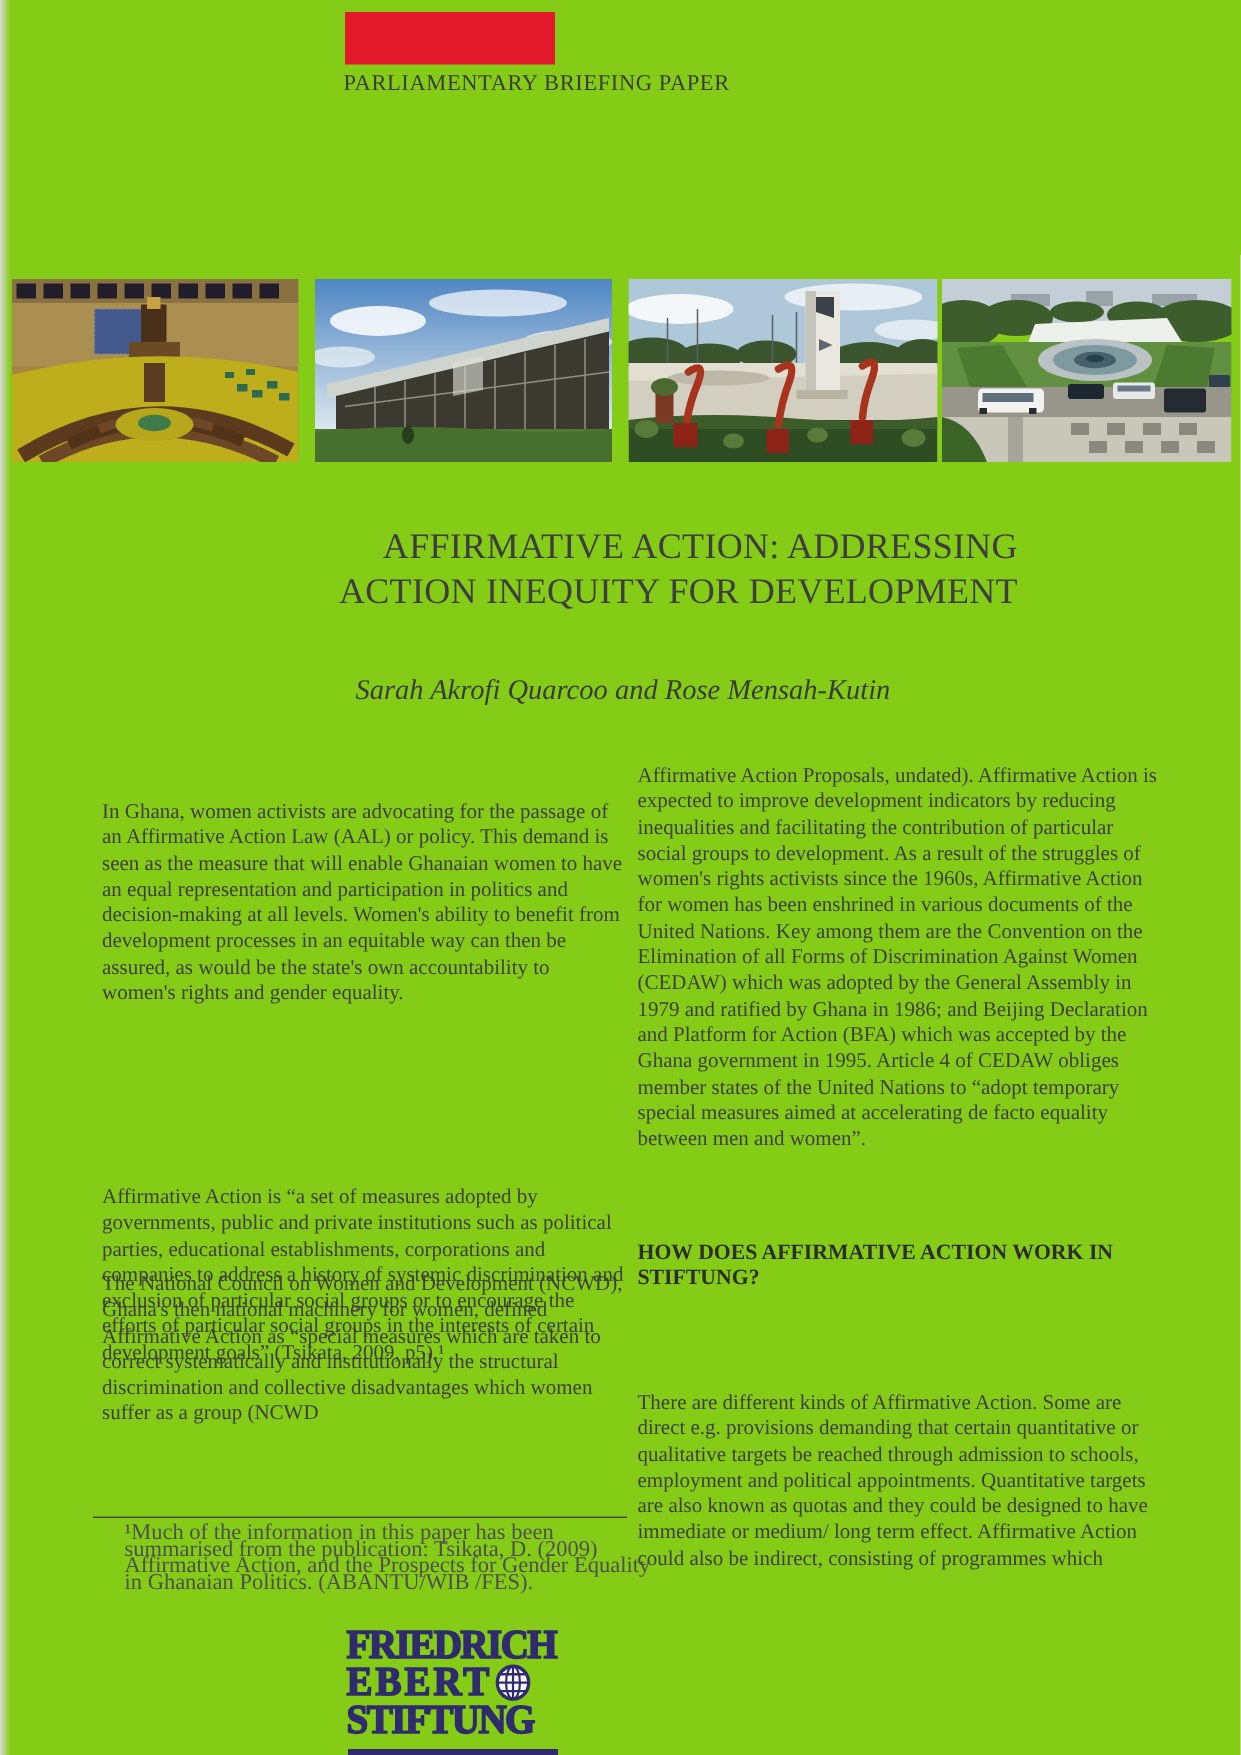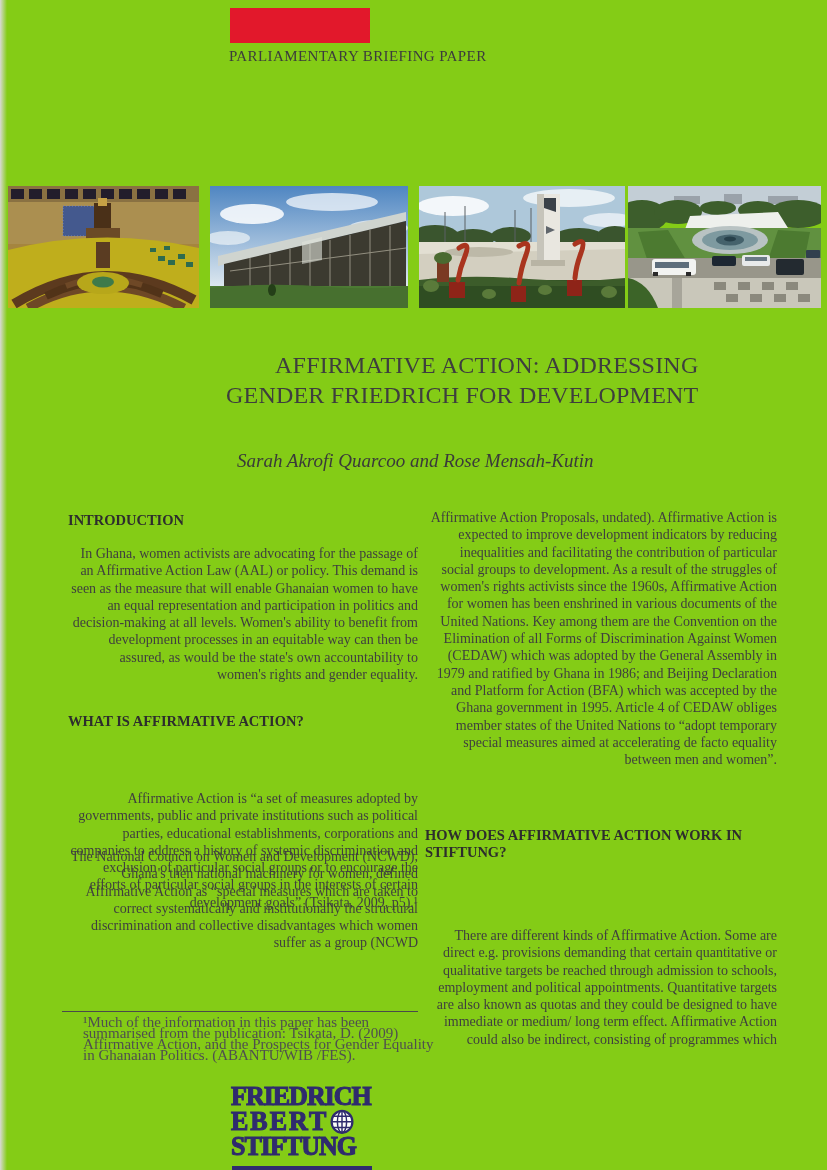--- a/index.html
+++ b/index.html
@@ -19,22 +19,22 @@
   .p1{left:8px;width:191px;}
   .p2{left:210px;width:198px;}
   .p3{left:419px;width:206px;}
   .p4{left:628px;width:193px;}
   .doc-title{position:absolute;left:226px;top:350px;font-size:24px;line-height:30px;color:#3e3e3e;letter-spacing:.2px;text-align:right;}
   .authors{position:absolute;left:237px;top:450px;font-size:19px;font-style:italic;color:#3a3a3a;text-align:center;}
   .blk{position:absolute;margin:0;}
   .col-l{left:68px;width:350px;}
   .col-r{left:425px;width:352px;}
   h3.blk{font-size:14.5px;line-height:17px;font-weight:bold;color:#2d2d2d;}
-  p.blk{font-size:14px;line-height:17.3px;text-align:right;}
-  .t-l0{top:512px;} .t-l1{top:545px;} .t-l2{top:713px;} .t-l3{top:746px;margin-top:44px;} .t-l4{top:848px;}
+  p.blk{font-size:14px;line-height:17.3px;}
+  .t-l0{top:512px;} .t-l1{top:533px;} .t-l2{top:713px;} .t-l3{top:746px;margin-top:44px;} .t-l4{top:848px;}
   .t-r0{top:509px;} .t-r1{top:827px;} .t-r2{top:927px;}
   .footnote-rule{position:absolute;left:62px;top:1011px;width:356px;height:0;border-top:1.5px solid #4a4a4a;}
   .footnote{position:absolute;left:64px;top:1017px;width:360px;font-size:15px;line-height:11px;color:#4f4f4f;margin-left:19px;}
   .fes-logo{
     position:absolute;left:231px;top:1084px;color:var(--logo-navy,#2f2b6e);
     font-weight:bold;font-size:26px;line-height:24px;letter-spacing:-1px;
     -webkit-text-stroke:1.1px currentColor;
     transform:scaleY(1.05);transform-origin:left top;
   }
   .fes-row{display:flex;align-items:center;}
@@ -222,28 +222,26 @@
           <rect x="146" y="108" width="12" height="8"></rect>
           <rect x="170" y="108" width="12" height="8"></rect>
       </g>
       <rect x="44" y="92" width="10" height="30" fill="#a7a59a"></rect>
       <path d="M0,92 Q20,96 30,122 L0,122 Z" fill="#3c6428"></path>
     </svg>
   </div>
 
   <div class="doc-title">
     <div>AFFIRMATIVE ACTION: ADDRESSING</div>
-    <div>GENDER FRIEDRICH FOR DEVELOPMENT</div>
+    <div>ACTION INEQUITY FOR DEVELOPMENT</div>
   </div>
 
   <div class="authors">Sarah Akrofi Quarcoo and Rose Mensah-Kutin</div>
 
-  <h3 class="blk col-l t-l0">INTRODUCTION</h3>
   <p class="blk col-l t-l1">In Ghana, women activists are advocating for the passage of an Affirmative Action Law (AAL) or policy. This demand is seen as the measure that will enable Ghanaian women to have an equal representation and participation in politics and decision-making at all levels. Women's ability to benefit from development processes in an equitable way can then be assured, as would be the state's own accountability to women's rights and gender equality.</p>
-  <h3 class="blk col-l t-l2">WHAT IS AFFIRMATIVE ACTION?</h3>
   <p class="blk col-l t-l3">Affirmative Action is “a set of measures adopted by governments, public and private institutions such as political parties, educational establishments, corporations and companies to address a history of systemic discrimination and exclusion of particular social groups or to encourage the efforts of particular social groups in the interests of certain development goals” (Tsikata, 2009, p5).¹</p>
   <p class="blk col-l t-l4">The National Council on Women and Development (NCWD), Ghana's then national machinery for women, defined Affirmative Action as “special measures which are taken to correct systematically and institutionally the structural discrimination and collective disadvantages which women suffer as a group (NCWD</p>
 
   <p class="blk col-r t-r0">Affirmative Action Proposals, undated).  Affirmative Action is expected to improve development indicators by reducing inequalities and facilitating the contribution of particular social groups to development. As a result of the struggles of women's rights activists since the 1960s, Affirmative Action for women has been enshrined in various documents of the United Nations. Key among them are the Convention on the Elimination of all Forms of Discrimination Against Women (CEDAW) which was adopted by the General Assembly in 1979 and ratified by Ghana in 1986; and Beijing Declaration and Platform for Action (BFA) which was accepted by the Ghana government in 1995. Article 4 of CEDAW obliges member states of the United Nations to “adopt temporary special measures aimed at accelerating de facto equality between men and women”.</p>
   <h3 class="blk col-r t-r1">HOW DOES AFFIRMATIVE ACTION WORK IN STIFTUNG?</h3>
   <p class="blk col-r t-r2">There are different kinds of Affirmative Action.  Some are direct e.g. provisions demanding that certain quantitative or qualitative targets be reached through admission to schools, employment and political appointments. Quantitative targets are also known as quotas and they could be designed to have immediate or medium/ long term effect. Affirmative Action could also be indirect, consisting of programmes which</p>
 
   <div class="footnote-rule"></div>
   <div class="footnote">¹Much of the information in this paper has been summarised from the publication: Tsikata, D. (2009) Affirmative Action, and the Prospects for Gender Equality in Ghanaian Politics. (ABANTU/WIB /FES).</div>
 

